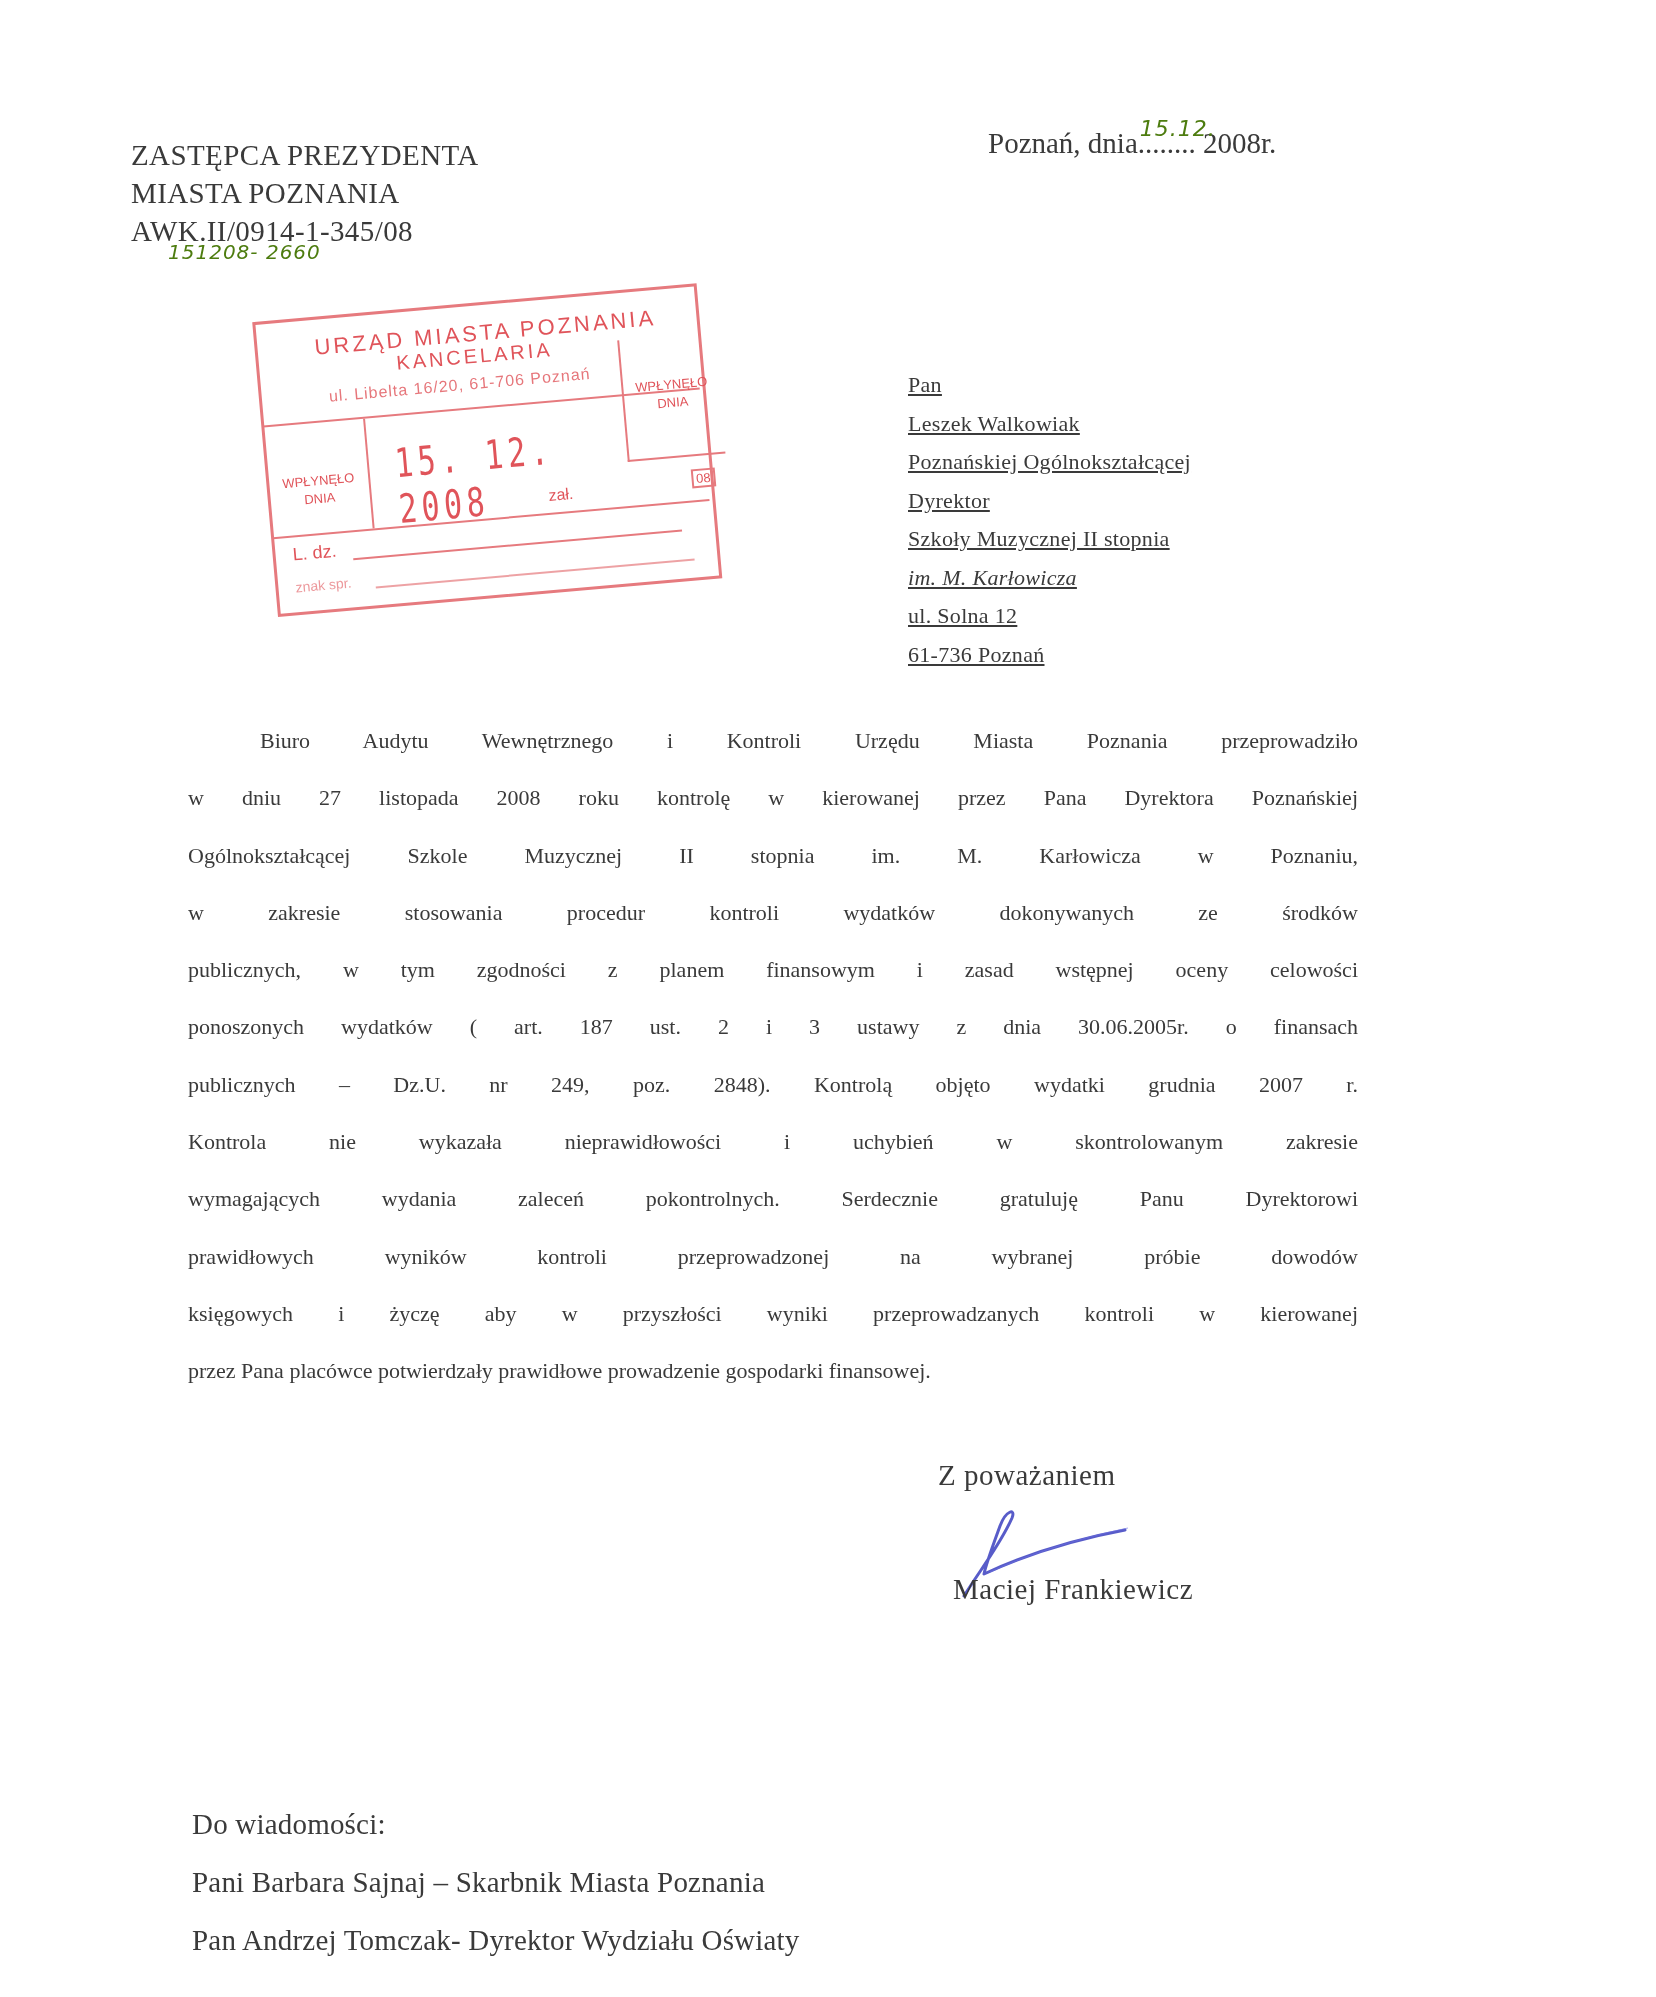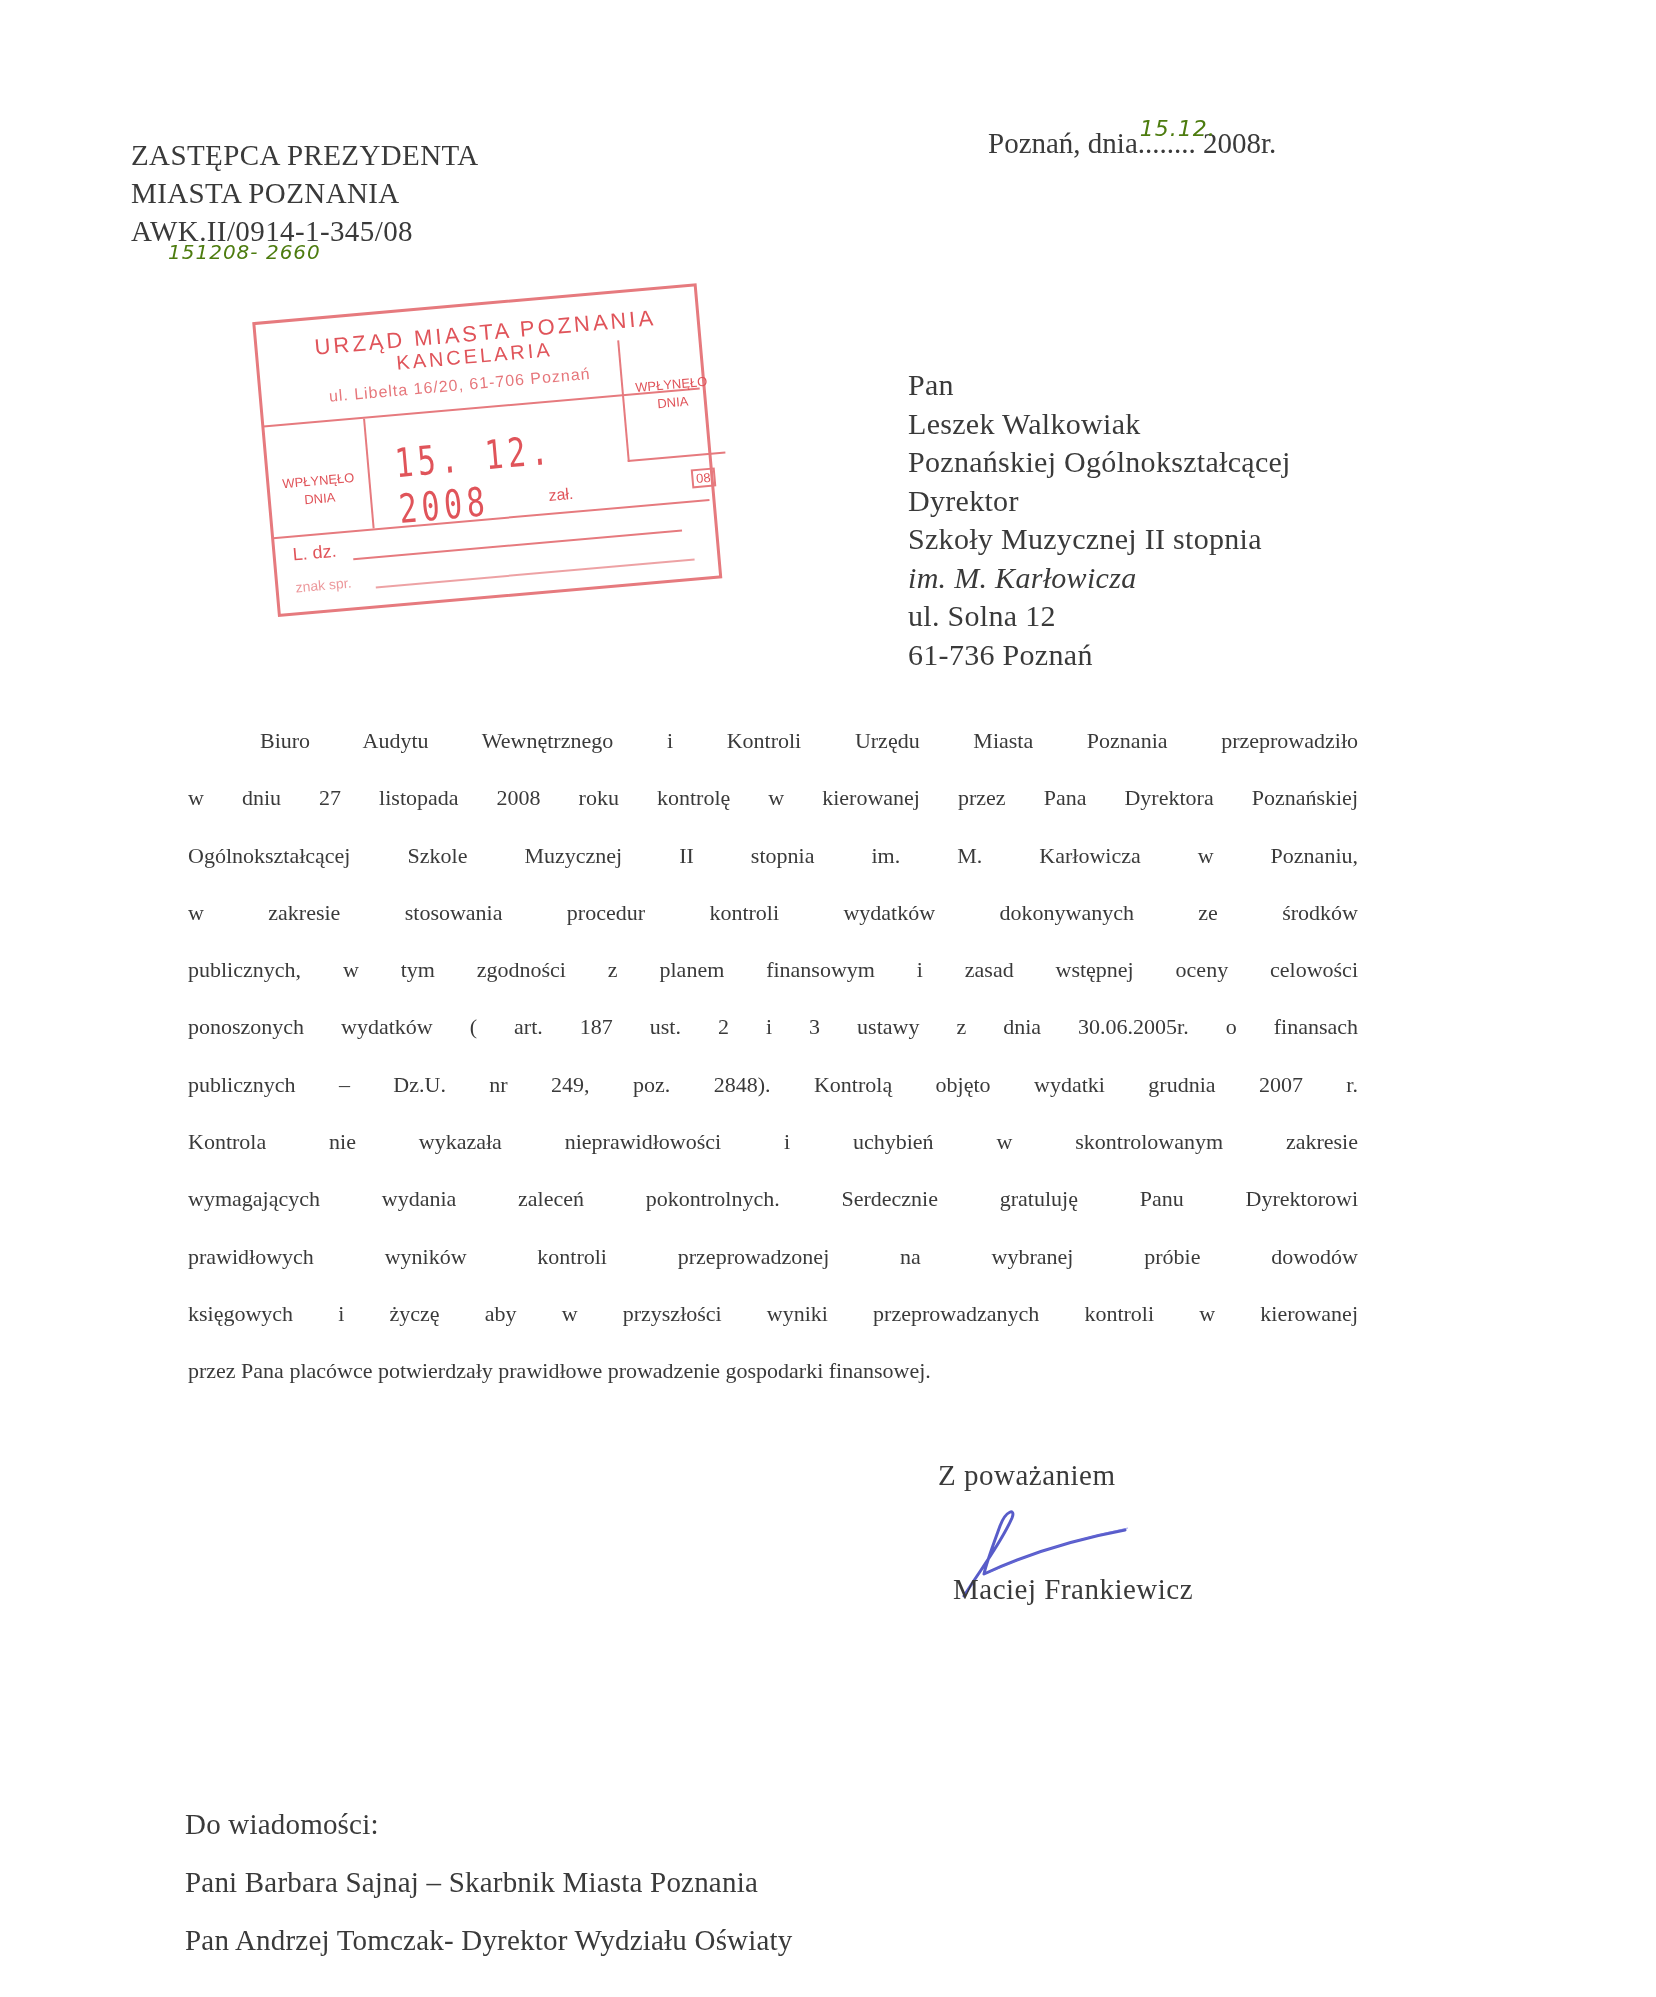--- a/index.html
+++ b/index.html
@@ -40,36 +40,36 @@
     #stamp .line-h2 { position: absolute; left: 12px; top: 236px; width: 438px; border-top: 2px solid #e67a7e; }
     #stamp .zal { position: absolute; left: 290px; top: 210px; font-size: 16px; }
     #stamp .num { position: absolute; right: 12px; top: 205px; font-size: 13px; border: 2px solid #e67a7e; padding: 0 3px; }
     #stamp .ldz { position: absolute; left: 30px; top: 245px; font-size: 18px; }
     #stamp .ldz-line { position: absolute; left: 90px; top: 264px; width: 330px; border-top: 2px solid #e67a7e; }
     #stamp .znak { position: absolute; left: 30px; top: 280px; font-size: 14px; opacity: 0.6; }
     #stamp .znak-line { position: absolute; left: 110px; top: 294px; width: 320px; border-top: 2px solid #e67a7e; opacity: 0.7; }
 
     
     #recipient { left: 908px; top: 366px; }
-    #recipient div { font-size: 30px; line-height: 38.5px; white-space: nowrap; letter-spacing: 0.3px; }
+    #recipient div { font-size: 22px; line-height: 38.5px; white-space: nowrap; letter-spacing: 0.3px; text-decoration: underline; }
     #recipient .it { font-style: italic; }
 
     
     #body { left: 188px; top: 712px; width: 1170px; }
     #body p { margin: 0; font-size: 22px; line-height: 57.3px; text-align: justify; text-align-last: justify; letter-spacing: 0px; }
     #body p.first { text-indent: 72px; }
     #body p.last { text-align-last: left; }
 
     
     #closing { left: 938px; top: 1456px; font-size: 29px; line-height: 38px; white-space: nowrap; letter-spacing: 0.5px; }
     #signature { left: 950px; top: 1500px; width: 180px; height: 110px; }
     #signer { left: 953px; top: 1570px; font-size: 29px; line-height: 38px; white-space: nowrap; letter-spacing: 0.5px; }
 
     
-    #cc { left: 185px; top: 1795px; }
+    #cc { left: 192px; top: 1795px; }
     #cc div { font-size: 29px; line-height: 58px; white-space: nowrap; letter-spacing: 0.2px; }
   </style>
 </head>
 <body>
 
 <div id="sender" class="abs">
   <div>ZASTĘPCA PREZYDENTA</div>
   <div>MIASTA POZNANIA</div>
   <div>AWK.II/0914-1-345/08</div>
 </div>

